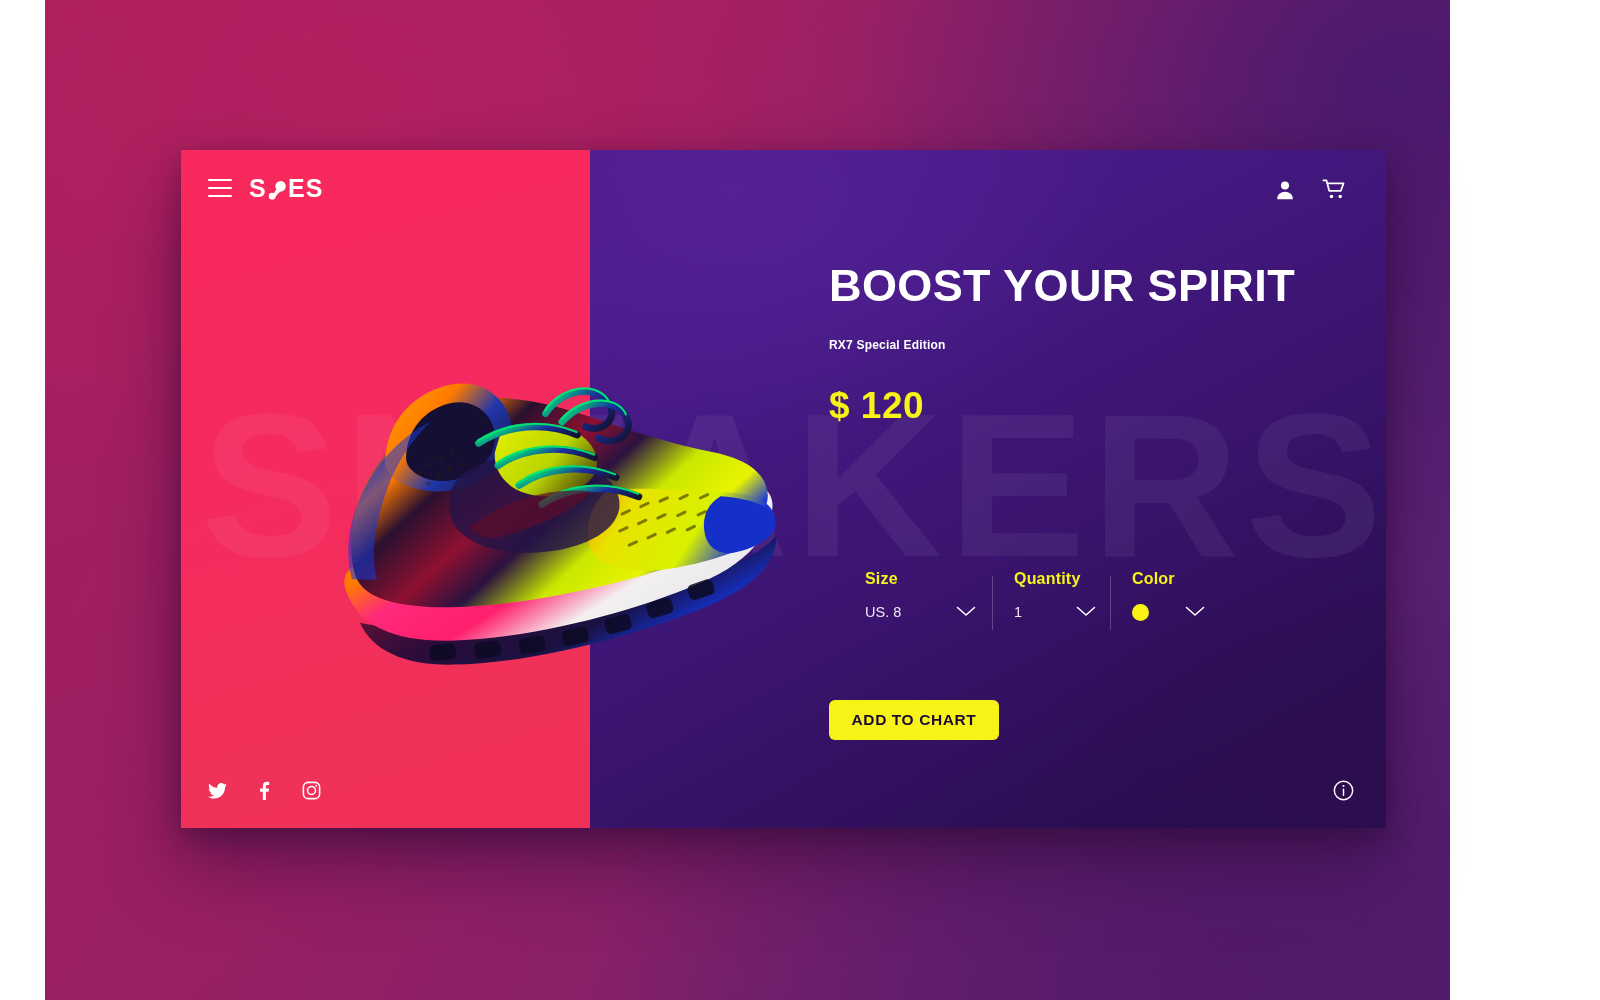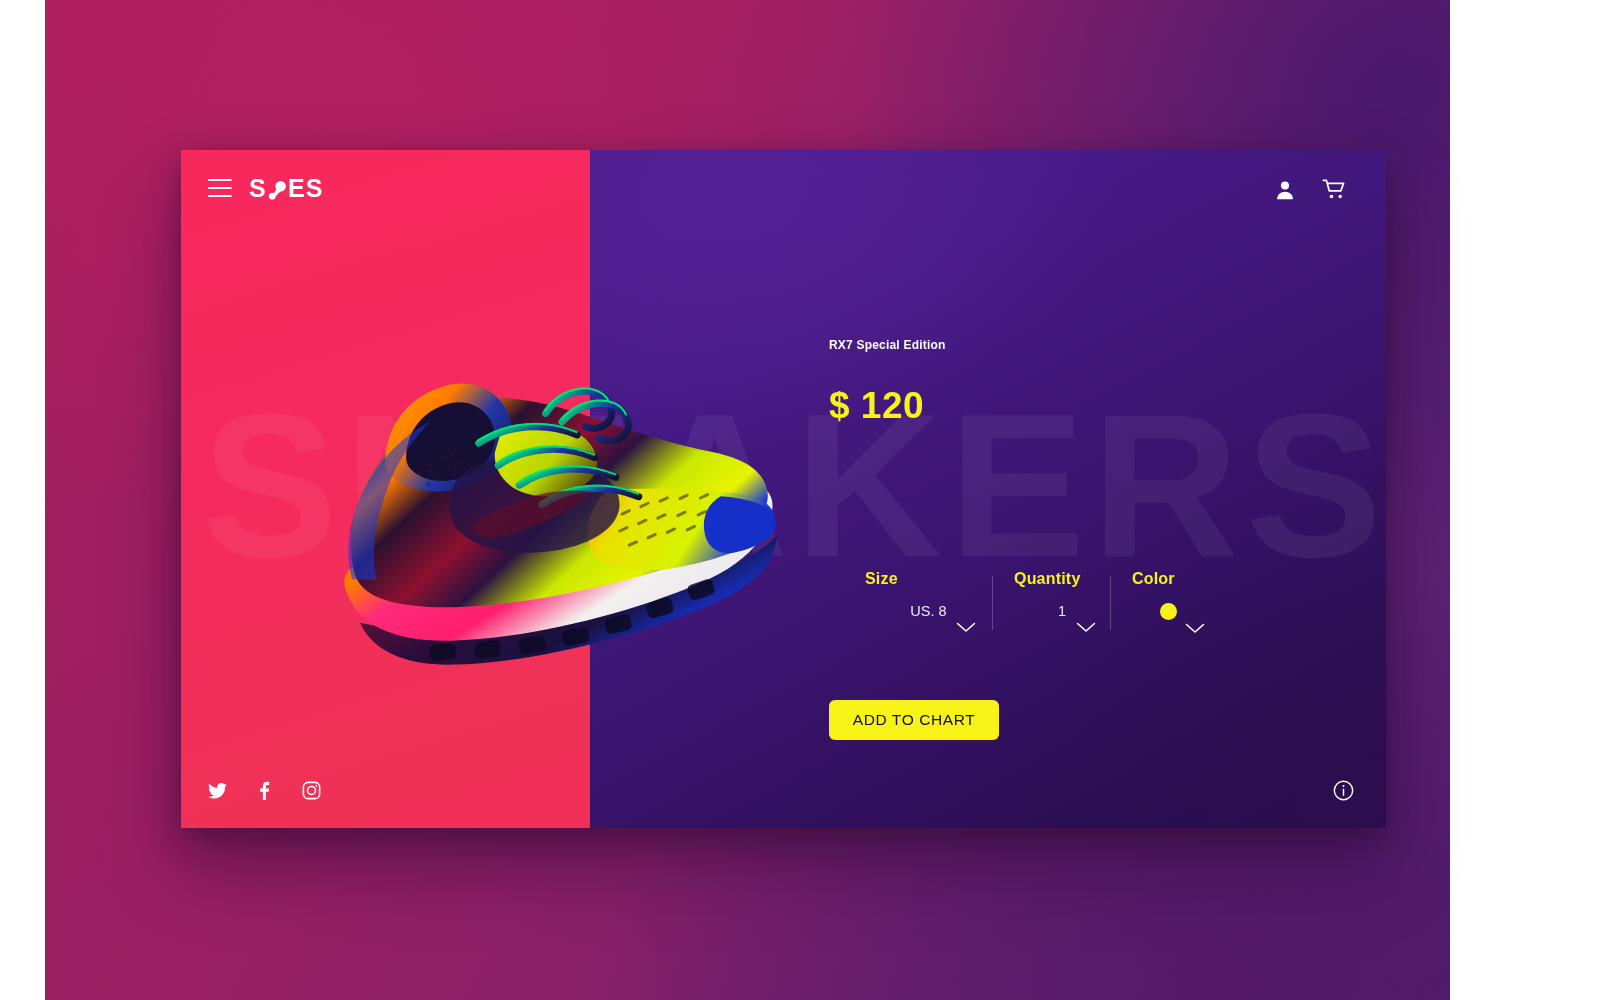--- a/index.html
+++ b/index.html
@@ -104,38 +104,38 @@
     color:#e6dcf0; font-size:14.5px; line-height:1.82; font-weight:400;
   }
 
   
   #selectors { position:absolute; left:0; top:420px; width:340px; height:66px; display:flex;margin-left:36px; }
   .sel { position:relative; }
   .sel-size  { width:127px; }
   .sel-qty   { width:118px; padding-left:22px; }
   .sel-color { width:95px; padding-left:22px; }
   .sel .sel-label { color:#f7f317; font-size:16px; font-weight:800; letter-spacing:0.2px; }
-  .sel .sel-row { margin-top:15px; display:flex; align-items:center;flex-direction:column; }
+  .sel .sel-row { margin-top:15px; display:flex; align-items:center; }
   .sel .sel-value { color:#efe8f7; font-size:14.5px; font-weight:400; }
   .sel .chev { margin-left:auto; margin-right:16px; }
   .sel-qty .chev  { margin-right:14px; }
   .sel-color .chev{ margin-right:0px; }
   .sel-divider {
     position:absolute; top:6px; width:1px; height:54px;
     background:rgba(255,255,255,0.22);
   }
   #div-1 { left:127px; }
   #div-2 { left:245px; }
   .swatch { width:17px; height:17px; border-radius:50%; background:#f7f317; display:block; }
 
   
   #add-btn {
     position:absolute; left:0; top:550px; width:170px; height:40px;
     background:#f7f317; border:none; border-radius:6px; cursor:pointer;
-    color:#1c0a36; font-size:15.5px; font-weight:400; letter-spacing:0.6px;
+    color:#1c0a36; font-size:15.5px; font-weight:700; letter-spacing:0.6px;
     font-family:"Liberation Sans", sans-serif;
     display:flex; align-items:center; justify-content:center;
   }
 
   
   #socials {
     position:absolute; left:27px; bottom:28px; z-index:30;
     display:flex; align-items:center; gap:32px;
   }
   #socials .sicon { cursor:pointer; line-height:0; display:block; }
@@ -354,20 +354,21 @@
             <rect x="384" y="338" width="26" height="16" rx="5" transform="rotate(-6 384 338)"></rect>
           </g>
 
           <path d="M60 256 C58 214 84 170 124 142 C140 131 156 124 172 120
                    C150 134 130 152 116 174 C96 204 84 234 84 262 Z" fill="#1b38d6" opacity="0.55"></path>
         </g>
       </svg>
     </div>
 
     <div id="content">
+      <h1 id="title">BOOST YOUR SPIRIT</h1>
       <div id="subtitle">RX7 Special Edition</div>
       <div id="price">$ 120</div>
 
       <div id="selectors">
         <div class="sel-divider" id="div-1"></div>
         <div class="sel-divider" id="div-2"></div>
 
         <div class="sel sel-size">
           <div class="sel-label">Size</div>
           <div class="sel-row">

